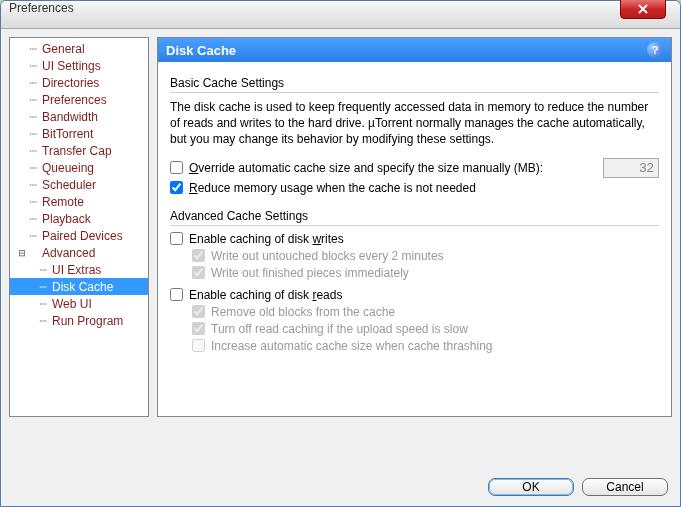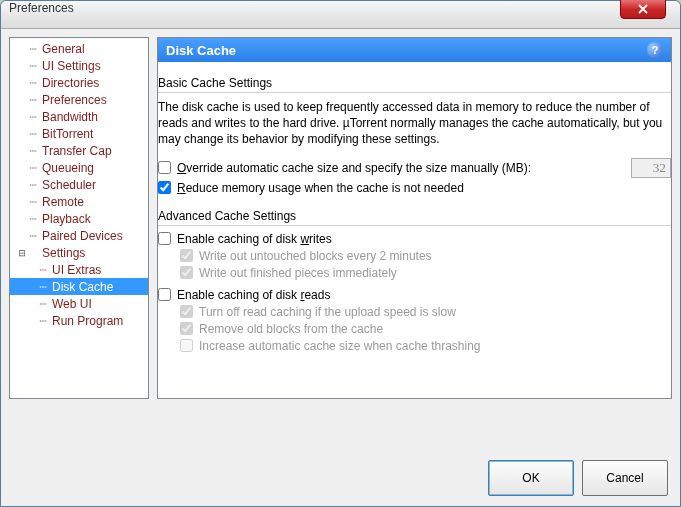--- a/index.html
+++ b/index.html
@@ -108,21 +108,21 @@
     background: radial-gradient(circle at 30% 30%, #9cf, #36c);
     color: #fff;
     font-size: 11px;
     font-weight: bold;
     display: flex;
     align-items: center;
     justify-content: center;
     cursor: pointer;
   }
   .panel-body {
-    padding: 8px 0;
+    padding: 8px 12px;
     color: #000;
   }
   .group-label {
     color: #000;
     margin-top: 6px;
     margin-bottom: 2px;
   }
   .group-sep {
     border-top: 1px solid #d0d0d0;
     margin: 2px 0 6px 0;
@@ -140,43 +140,42 @@
   .row.indent { padding-left: 22px; }
   .row input[type=checkbox] {
     width: 13px;
     height: 13px;
     margin: 0 6px 0 0;
   }
   .row label { color: #000; text-align: center; }
   .row.disabled label { color: #9a9a9a; }
   .row.disabled input[type=checkbox] { accent-color: #9a9a9a; }
   .sizebox {
-    width: 40px;
+    width: 56px;
     height: 20px;
     border: 1px solid #abadb3;
     padding: 1px 4px;
     margin-left: auto;
     text-align: right;
     color: #666;
     background: #fff;
-    font-family: Liberation Serif, serif;
   }
   .sizebox[disabled] { background: #f0f0f0; color: #888; }
   .footer {
     padding: 10px 12px;
     display: flex;
     gap: 8px;
     justify-content: flex-end;
     background: #f0f0f0;
   }
   .btn {
     min-width: 86px;
-    height: 36px;
+    height: 18px;
     border: 1px solid #707070;
-    border-radius: 2px;
+    border-radius: 7px;
     background: linear-gradient(180deg, #fdfdfd 0%, #e6e6e6 100%);
     color: #000;
     cursor: pointer;
     font-size: 12px;
     margin-top: 43px;
   }
   .btn.default {
     border: 1px solid #3c7fb1;
     box-shadow: 0 0 0 1px #86b7e0 inset;
   }
@@ -256,21 +255,21 @@
           <span class="label">Playback</span>
         </div>
       <div class="tree-row">
           <span class="toggle"></span>
           <span class="dash">┈</span>
           <span class="label">Paired Devices</span>
         </div>
       <div class="tree-row">
           <span class="toggle">⊟</span>
           <span class="dash"></span>
-          <span class="label">Settings</span>
+          <span class="label">Advanced</span>
         </div>
       <div class="tree-row child">
           <span class="dash">┈</span>
           <span class="label">UI Extras</span>
         </div>
       <div class="tree-row child selected">
           <span class="dash">┈</span>
           <span class="label">Disk Cache</span>
         </div>
       <div class="tree-row child">
@@ -321,25 +320,25 @@
           <input type="checkbox" checked="" disabled="" style="">
           <label>Write out finished pieces immediately</label>
         </div>
 
         <div class="row" style="margin-top:8px">
           <input type="checkbox" style="">
           <label><span>Enable caching of disk <u>r</u>eads</span></label>
         </div>
         <div class="row indent disabled">
           <input type="checkbox" checked="" disabled="" style="">
+          <label>Remove old blocks from the cache</label>
+        </div>
+        <div class="row indent disabled">
+          <input type="checkbox" checked="" disabled="" style="">
           <label>Turn off read caching if the upload speed is slow</label>
-        </div>
-        <div class="row indent disabled">
-          <input type="checkbox" checked="" disabled="" style="">
-          <label>Remove old blocks from the cache</label>
         </div>
         <div class="row indent disabled">
           <input type="checkbox" disabled="" style="">
           <label>Increase automatic cache size when cache thrashing</label>
         </div>
 
       </div>
     </div>
   </div>
 

